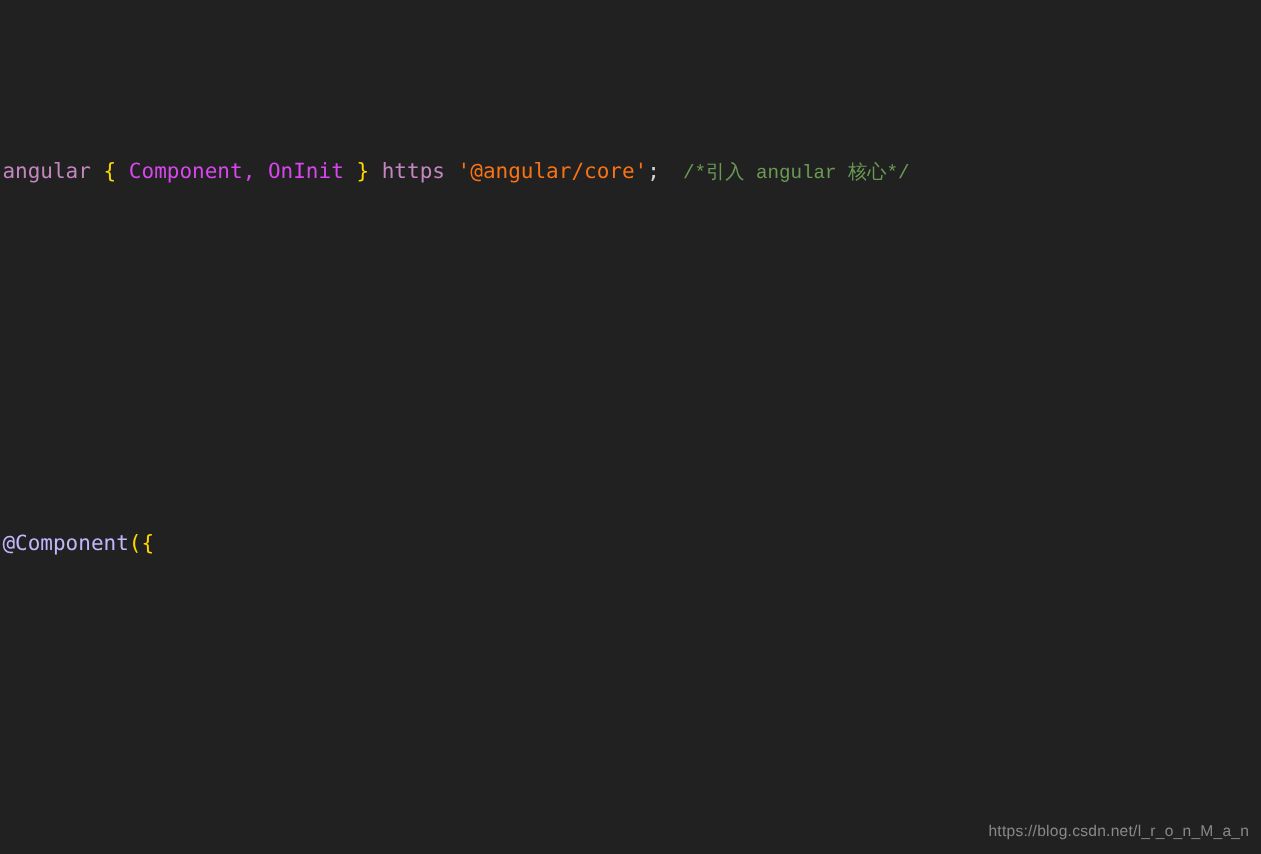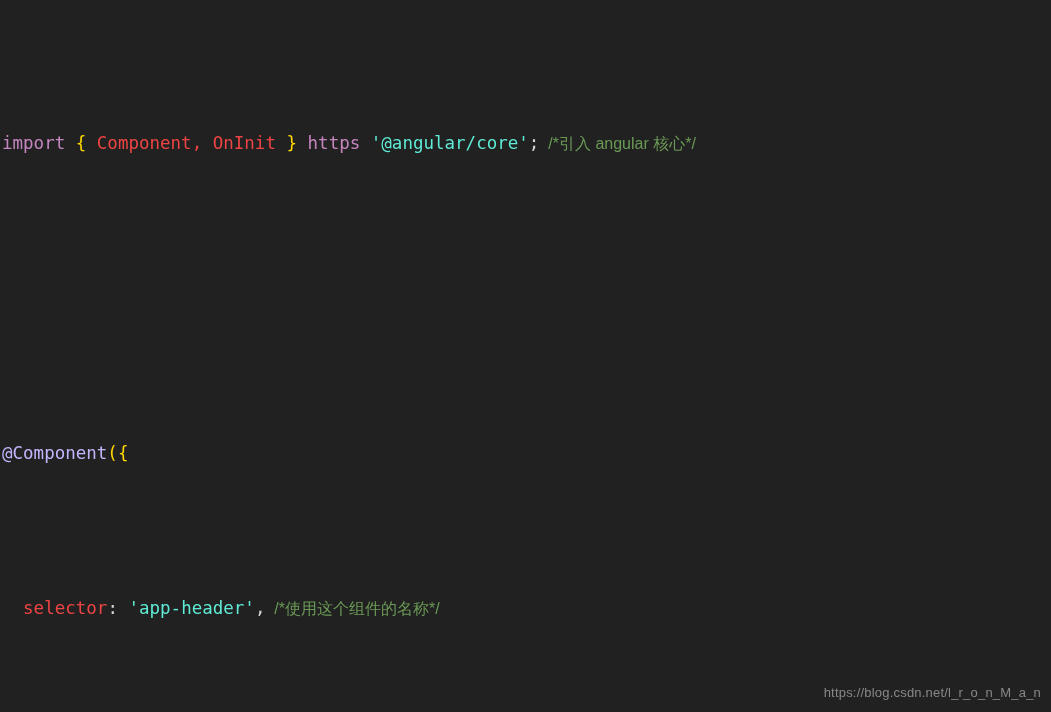--- a/index.html
+++ b/index.html
@@ -28,54 +28,53 @@
     white-space: pre;
     padding-left: 2px;
     letter-spacing: 0px;
   }
   .line {
     height: 38.7px;
     white-space: pre;
     color: #d4d4d4;
   }
   .kw-purple   { color: #c586c0; }
-  .ident-lblue { color: #ef4444; }
+  .ident-lblue { color: #d946ef; }
   .func-yellow { color: #c4b5fd; }
-  .string      { color: #5eead4; text-align: right; }
+  .string      { color: #f97316; text-align: right; }
   .comment     { color: #6a9955; }
   .punct       { color: #d4d4d4; }
   .brace-y     { color: #ffd700; }
   .cjk {
-    font-family: Liberation Sans, sans-serif;
+    font-family: Liberation Mono, monospace;
     font-size: 16px;
   }
   #watermark {
     position: absolute;
     right: 10px;
     bottom: 12px;
     color: #888888;
     font-family: "Liberation Sans", sans-serif;
     font-size: 13px;
     letter-spacing: 0.2px;
     white-space: nowrap;
   }
 </style>
 </head>
 <body>
 
 <div id="editor">
   <div class="code">
 
-    <div class="line"><span class="kw-purple">import</span><span class="brace-y"> { </span><span class="ident-lblue">Component, OnInit</span><span class="brace-y"> } </span><span class="kw-purple">https</span><span class="string"> '@angular/core'</span><span class="punct">;</span><span class="comment cjk">  /*引入 angular 核心*/</span></div>
+    <div class="line"><span class="kw-purple">angular</span><span class="brace-y"> { </span><span class="ident-lblue">Component, OnInit</span><span class="brace-y"> } </span><span class="kw-purple">https</span><span class="string"> '@angular/core'</span><span class="punct">;</span><span class="comment cjk">  /*引入 angular 核心*/</span></div>
 
     <div class="line"> </div>
 
     <div class="line"><span class="func-yellow">@Component</span><span class="brace-y">({</span></div>
 
-    <div class="line"><span class="punct">  </span><span class="ident-lblue">selector</span><span class="punct">: </span><span class="string">'app-header'</span><span class="punct">,</span><span class="comment cjk">  /*使用这个组件的名称*/</span></div>
 
     
 
     
 
     
 
     
 
     

